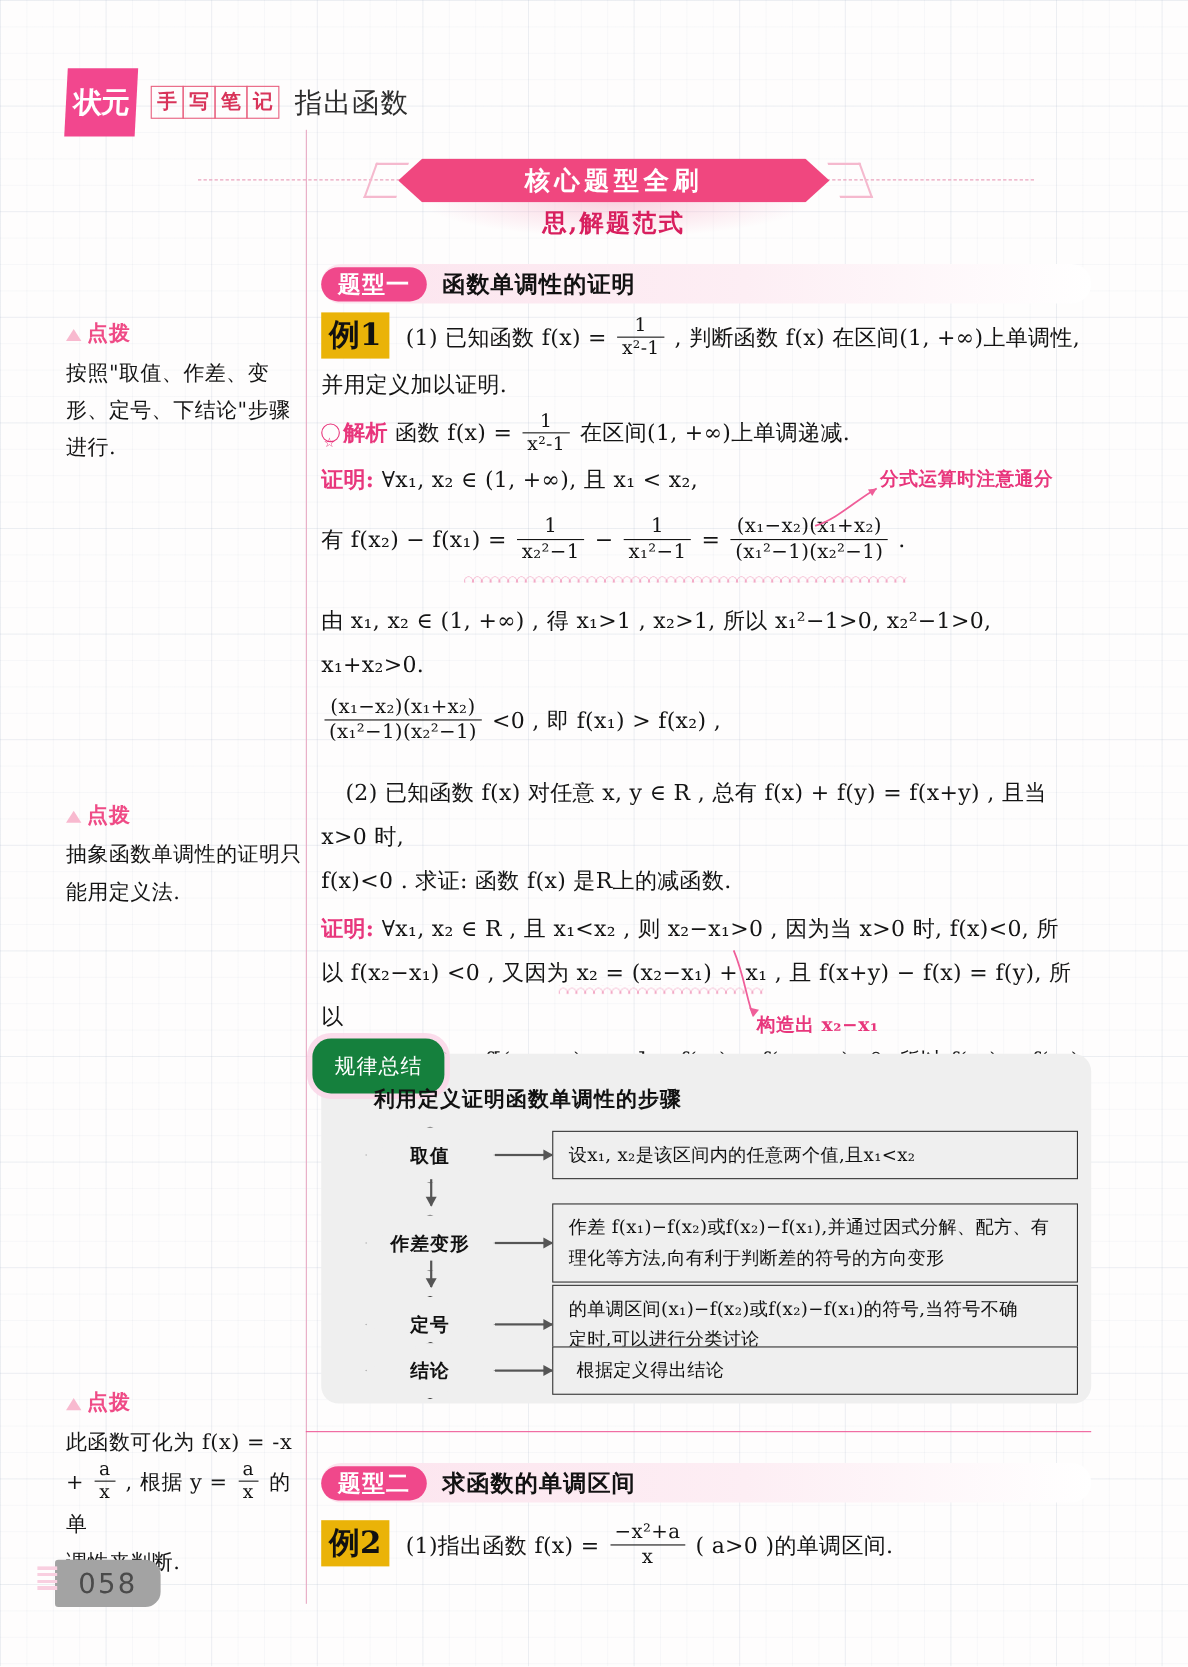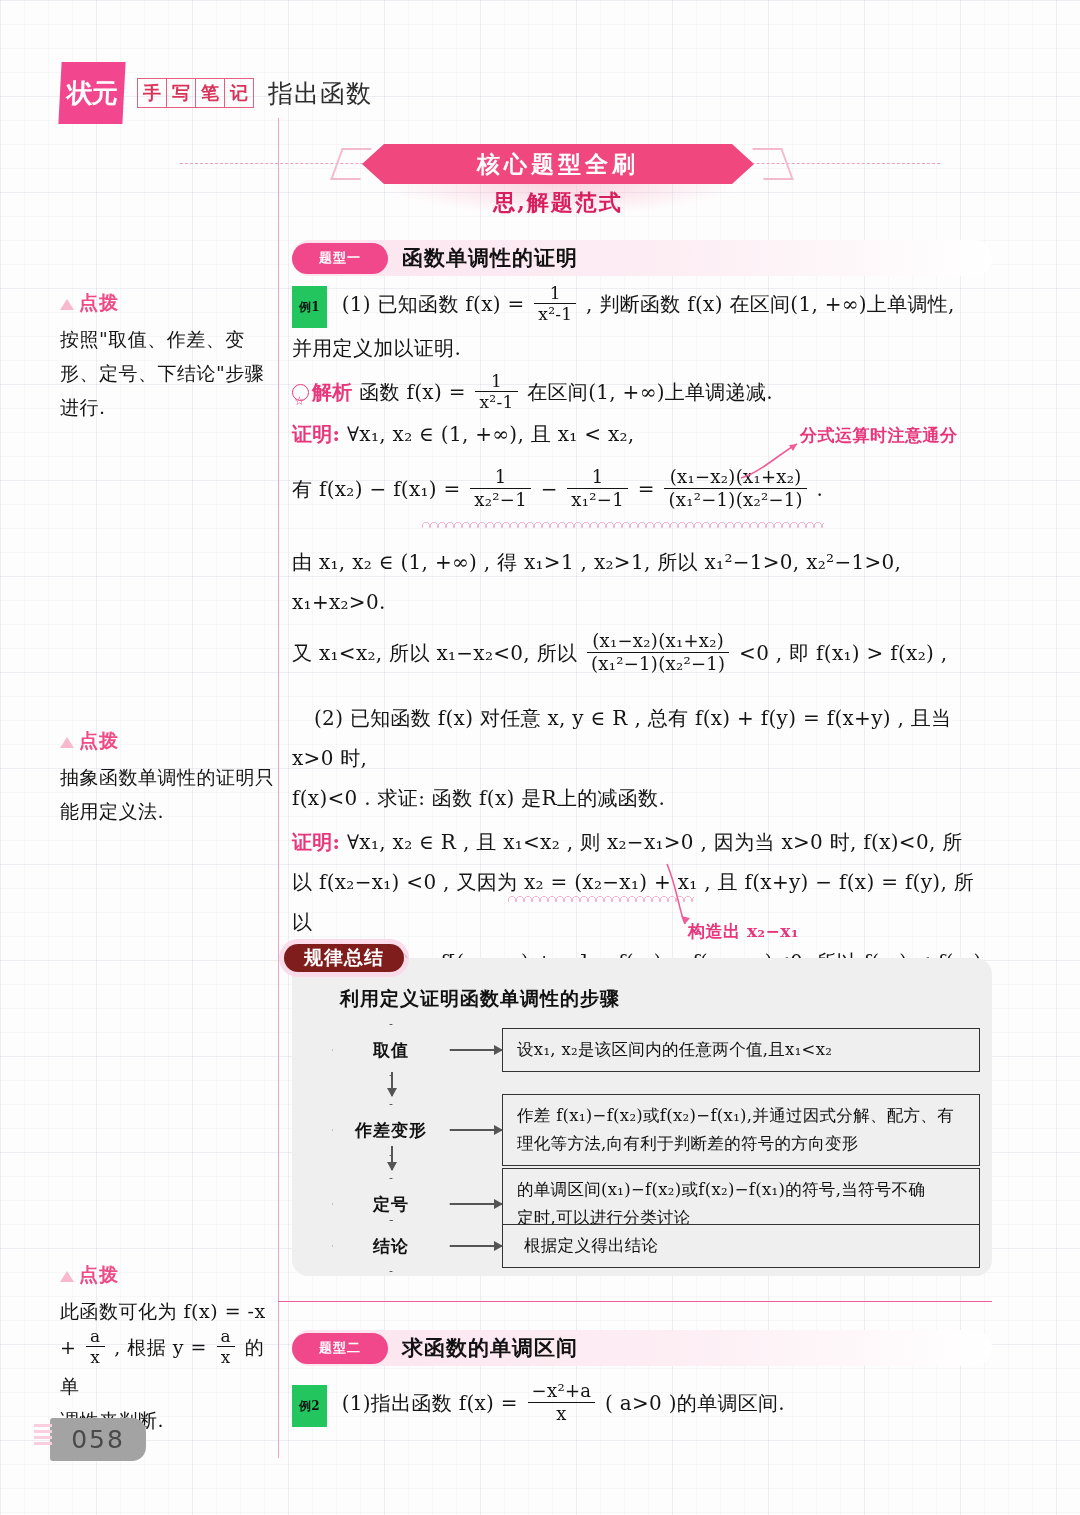--- a/index.html
+++ b/index.html
@@ -104,36 +104,36 @@
   
   #main { position: absolute; left: 292px; top: 240px; width: 700px; }
 
   .type-bar {
     position: relative; height: 36px; border-radius: 18px;
     background: linear-gradient(to right, #fce4ee 0%, #fdeef4 55%, #ffffff 100%);
     display: flex; align-items: center;
   }
   .type-pill {
     width: 96px; height: 31px; border-radius: 18px; background: #f0488b;
-    color: #fff; font-size: 13px; font-weight: bold; letter-spacing: 1px;
+    color: #fff; font-size: 21px; font-weight: bold; letter-spacing: 1px;
     display: flex; align-items: center; justify-content: center;
     font-family: Liberation Mono, monospace;
     flex: 0 0 auto;
   }
   .type-text {
     margin-left: 14px; font-size: 21px; color: #121212; font-weight: bold;
     letter-spacing: 1px; font-family: "DejaVu Serif", "Liberation Serif", serif;
   }
 
   .line { font-size: 20px; line-height: 40px; color: #141414; letter-spacing: 0.3px;
     font-family: "DejaVu Serif", "Liberation Serif", serif; }
 
   .tag-hl {
-    display: inline-block; background: #22c55e; padding: 1px 7px; margin-right: 8px;
-    font-weight: bold; font-size: 12px; color: #111;
+    display: inline-block; background: #eab308; padding: 1px 7px; margin-right: 8px;
+    font-weight: bold; font-size: 28px; color: #111;
   }
   .label-pink { color: #e8367c; font-weight: bold; }
   .circ {
     display: inline-block; width: 17px; height: 17px; border: 1.6px solid #e8367c;
     border-radius: 50%; position: relative; top: 2px; margin-right: 3px;
   }
   .circ::after { content: "\2606"; position: absolute; left: 1px; top: -4px; font-size: 12px; color:#e8367c; }
 
   
   .frac { display: inline-flex; flex-direction: column; vertical-align: middle;
@@ -150,24 +150,24 @@
   .annot { position: absolute; color: #e8367c; font-size: 17px; font-weight: bold;
     letter-spacing: 0.5px; white-space: nowrap;
     font-family: "DejaVu Serif", "Liberation Serif", serif; }
 
   
   #summary {
     position: absolute; left: 292px; top: 958px; width: 700px; height: 318px;
     background: #efefef; border-radius: 16px;
   }
   #summary-pill {
-    position: absolute; left: -8px; top: -14px; width: 120px; height: 28px;
-    border-radius: 17px; background: #7f1d1d;
-    display: flex; align-items: center; justify-content: center;
-    color: #fff; font-size: 19px; font-weight: bold; letter-spacing: 1px;
+    position: absolute; left: -8px; top: -14px; width: 120px; height: 50px;
+    border-radius: 17px; background: #15803d;
+    display: flex; align-items: center; justify-content: center;
+    color: #fff; font-size: 19px; font-weight: normal; letter-spacing: 1px;
     font-family: "DejaVu Serif", "Liberation Serif", serif;
     box-shadow: 0 0 0 5px rgba(250,214,231,0.85);
   }
   #summary-title {
     position: absolute; left: 48px; top: 28px; font-size: 19px; color: #111; font-weight: bold;
     letter-spacing: 1px; font-family: "DejaVu Serif", "Liberation Serif", serif;
   }
   .flow-row { position: absolute; left: 40px; display: flex; align-items: center; }
   .diamond {
     width: 118px; height: 52px; position: relative; flex: 0 0 auto;
@@ -333,21 +333,20 @@
       <span class="num">(x₁−x₂)(x₁+x₂)</span>
       <span class="den">(x₁²−1)(x₂²−1)</span>
     </span>
     <span>.</span>
     <span class="wavy" style="left:130px; top:52px; width:402px;"></span>
   </div>
 
   <div class="line" style="margin-top:18px;">由 x₁, x₂ ∈ (1, +∞) , 得 x₁&gt;1 , x₂&gt;1, 所以 x₁²−1&gt;0, x₂²−1&gt;0, x₁+x₂&gt;0.</div>
 
   <div class="line" style="margin-top:10px; height:52px;">
-    <span>又 x₁&lt;x₂, 所以 x₁−x₂&lt;0, 所以</span>
     <span class="frac big">
       <span class="num">(x₁−x₂)(x₁+x₂)</span>
       <span class="den">(x₁²−1)(x₂²−1)</span>
     </span>
     <span>&lt;0 , 即 f(x₁) &gt; f(x₂) ,</span>
   </div>
 
 
   <div class="line" style="margin-top:14px; text-indent:22px;">(2) 已知函数 f(x) 对任意 x, y ∈ R , 总有 f(x) + f(y) = f(x+y) , 且当 x&gt;0 时,</div>
   <div class="line">f(x)&lt;0 . 求证: 函数 f(x) 是R上的减函数.</div>

